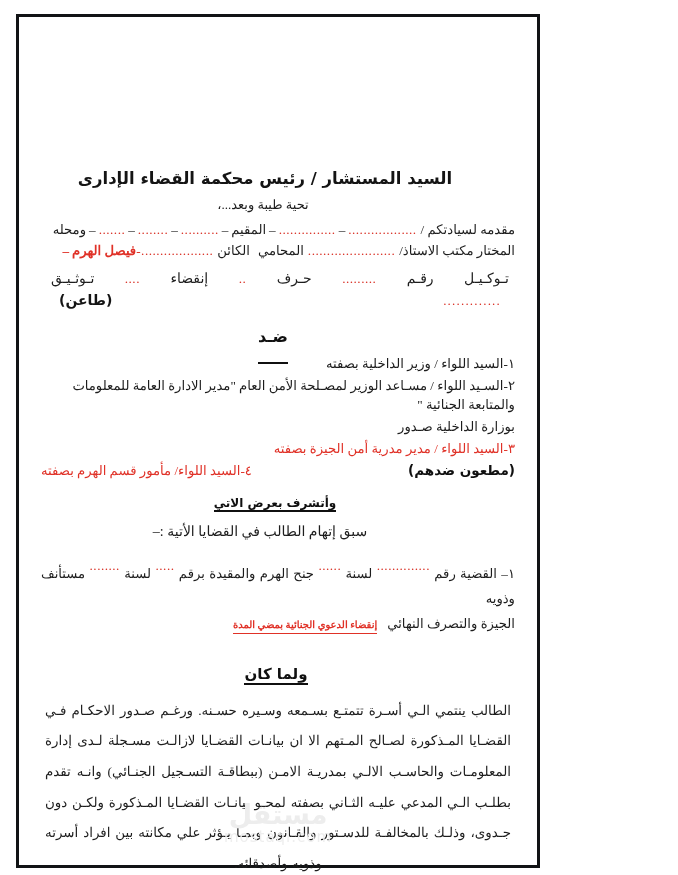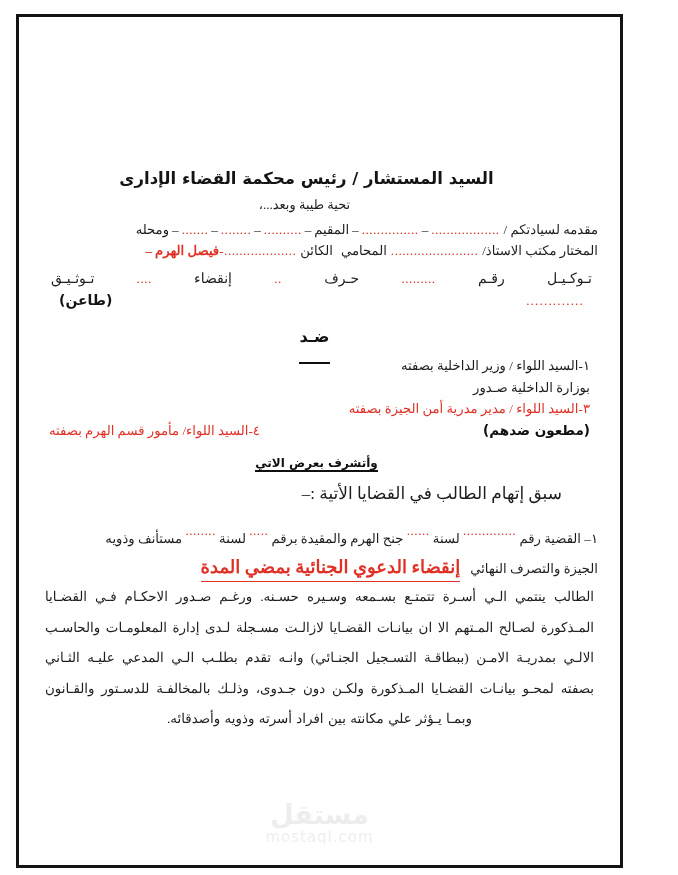--- a/index.html
+++ b/index.html
@@ -13,21 +13,21 @@
     position: relative;
     font-family: "Liberation Serif", "DejaVu Serif", serif;
     overflow: hidden;
   }
 
   
   #page-frame {
     position: absolute;
     left: 16px;
     top: 14px;
-    width: 607px;
+    width: 524px;
     height: 854px;
     box-sizing: border-box;
     border: 3px solid #111315;
     background: #ffffff;
   }
 
   #page-inner {
     position: absolute;
     left: 0; top: 0; right: 0; bottom: 0;
     padding: 0 22px;
@@ -138,21 +138,21 @@
     margin: 14px 0 6px 0;
     padding-right: 10px;
   }
   #dedd-heading span {
     border-bottom: 2px solid #101010;
     padding-bottom: 16px;
   }
 
   
   .resp-list {
-    margin: 8px;
+    margin: 0;
     padding: 0;
     list-style: none;
   }
   .resp-item {
     font-size: 13.2px;
     color: #1d1d1d;
     text-align: right;
     margin: 0 0 2px 0;
     line-height: 1.5;
   }
@@ -178,22 +178,22 @@
   #present-heading {
     font-size: 12px;
     margin: 12px 0 10px 0;
     padding-right: 6px;
   }
   #present-heading span {
     border-bottom: 2px solid #101010;
   }
 
   #precede-line {
-    text-align: right;
-    font-size: 17px;
+    text-align: center;
+    font-size: 14px;
     color: #1d1d1d;
     margin: 0 0 12px 0;
     padding-right: 36px;
   }
 
   
   #case-block {
     font-size: 13.2px;
     color: #1d1d1d;
     line-height: 1.85;
@@ -211,21 +211,21 @@
     font-size: 13.2px;
     color: #1d1d1d;
     margin-top: 2px;
   }
   #verdict-phrase {
     color: #e03127;
     font-weight: bold;
     border-bottom: 1.5px solid #e03127;
     margin-right: 10px;
     padding-bottom: 1px;
-    font-size: 18px;
+    font-size: 10px;
   }
 
   
   #walamma-heading {
     font-size: 15px;
     margin: 30px 0 10px 0;
     padding-right: 4px;
   }
   #walamma-heading span {
     border-bottom: 2px solid #101010;
@@ -327,20 +327,21 @@
       <span id="taaen-dots">.............</span>
       <span id="taaen-label" class="ar">(طاعن)</span>
     </div>
 
     <div id="dedd-heading" class="center-head ar">
       <span>ضـد</span>
     </div>
 
     <ul class="resp-list">
       <li class="resp-item ar">١-السيد اللواء / وزير الداخلية بصفته</li>
+      <li class="resp-item ar">٢-السـيد اللواء / مسـاعد الوزير لمصـلحة الأمن العام "مدير الادارة العامة للمعلومات والمتابعة الجنائية "</li>
       <li class="resp-item ar indent-c">بوزارة الداخلية صـدور</li>
       <li class="resp-item ar red">٣-السيد اللواء / مدير مدرية أمن الجيزة بصفته</li>
       <li class="resp-row-with-tag">
         <span id="mat3oon-tag" class="ar">(مطعون ضدهم)</span>
         <span class="resp-item ar red">٤-السيد اللواء/ مأمور قسم الهرم بصفته</span>
       </li>
     </ul>
 
     <div id="present-heading" class="center-head ar">
       <span>وأتشرف بعرض الاتي</span>
@@ -358,20 +359,23 @@
       <span>لسنة</span>
       <span class="dots">........</span>
       <span>مستأنف وذويه</span>
     </div>
 
     <div id="case-line2" class="ar">
       <span>الجيزة والتصرف النهائي</span>
       <span id="verdict-phrase">إنقضاء الدعوي الجنائية  بمضي المدة</span>
     </div>
 
+    <div id="walamma-heading" class="center-head ar">
+      <span>ولما كان</span>
+    </div>
 
     <div id="body-paragraph" class="ar">الطالب ينتمي الـي أسـرة تتمتـع بسـمعه وسـيره حسـنه. ورغـم صـدور الاحكـام فـي القضـايا المـذكورة لصـالح المـتهم الا ان بيانـات القضـايا لازالـت مسـجلة لـدى إدارة المعلومـات والحاسـب الالـي بمدريـة الامـن (ببطاقـة التسـجيل الجنـائي) وانـه تقدم بطلـب الـي المدعي عليـه الثـاني بصفته لمحـو بيانـات القضـايا المـذكورة ولكـن دون جـدوى، وذلـك بالمخالفـة للدسـتور والقـانون وبمـا يـؤثر علي مكانته بين افراد أسرته وذويه وأصدقائه.</div>
 
   </div>
 
   <div id="watermark">
     <div id="watermark-mark" class="ar">مستقل</div>
     <div id="watermark-url">mostaql.com</div>
   </div>
 </div>

